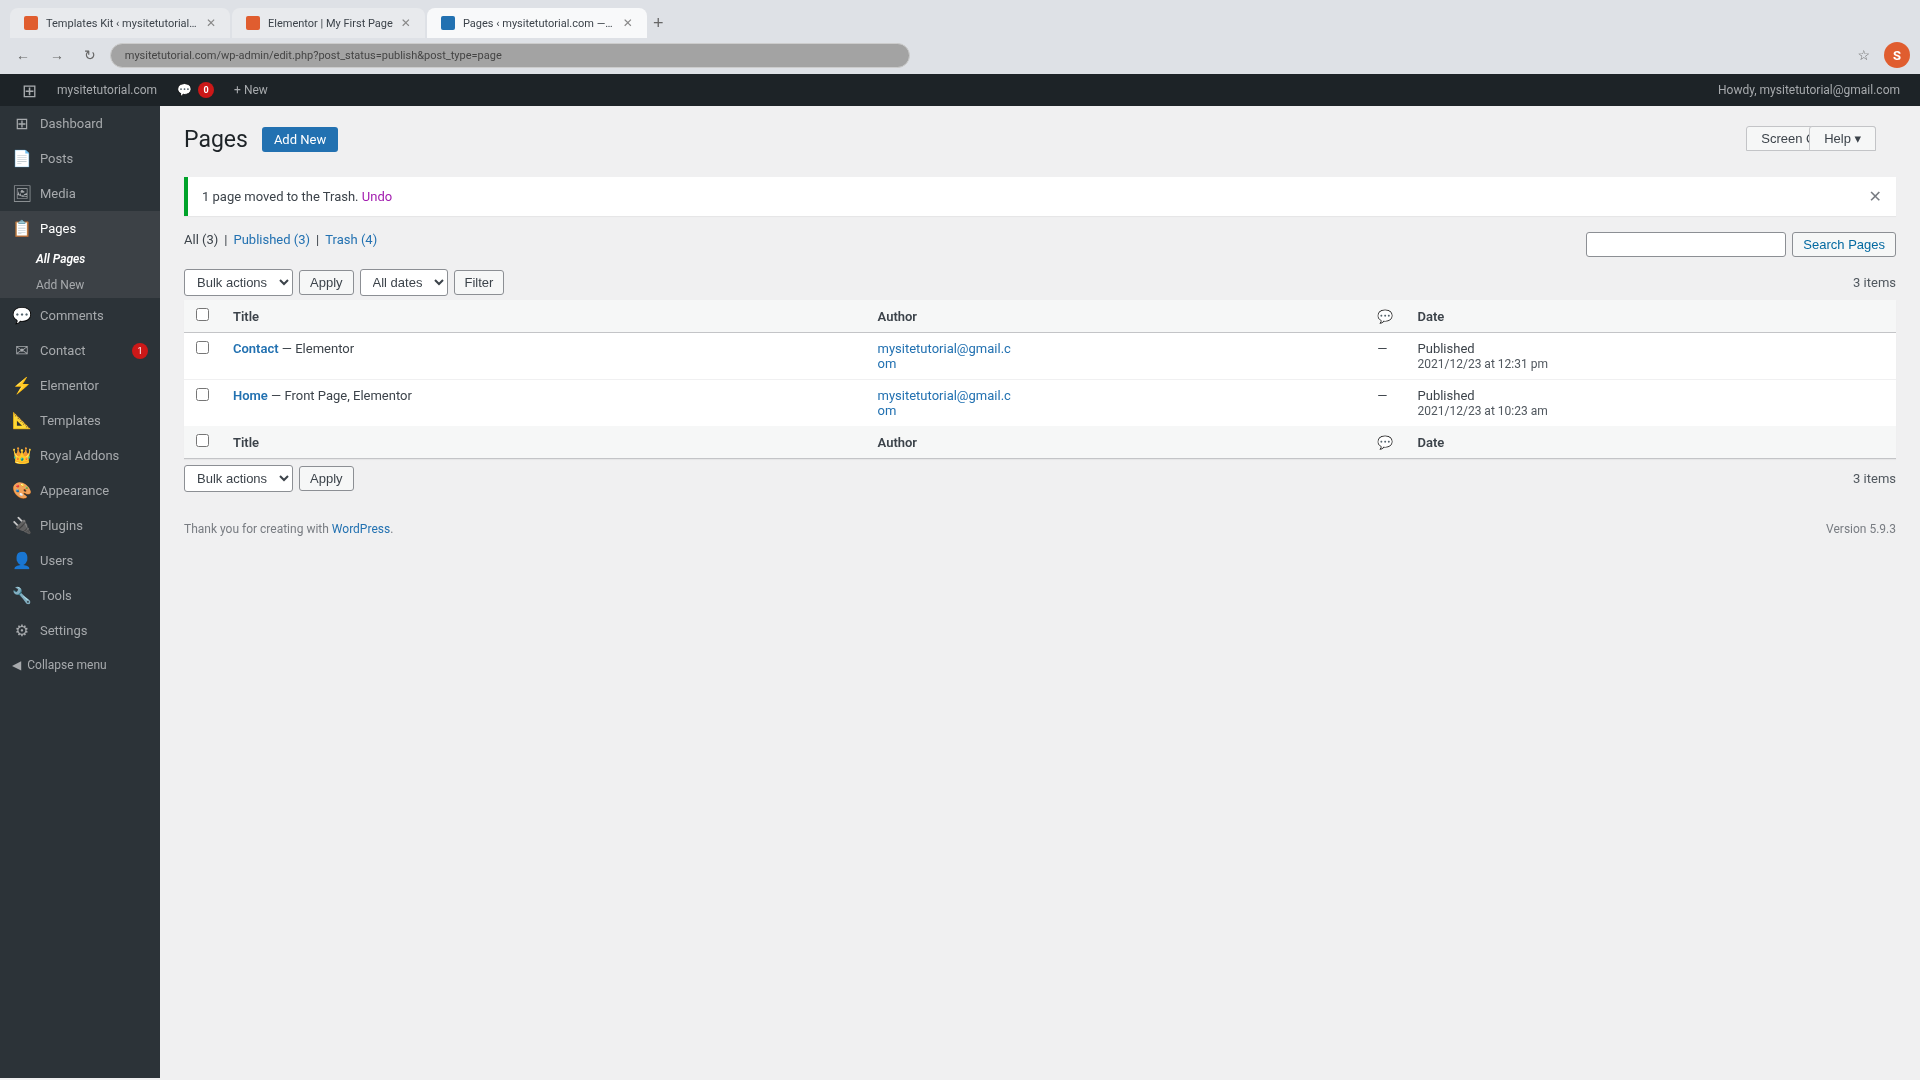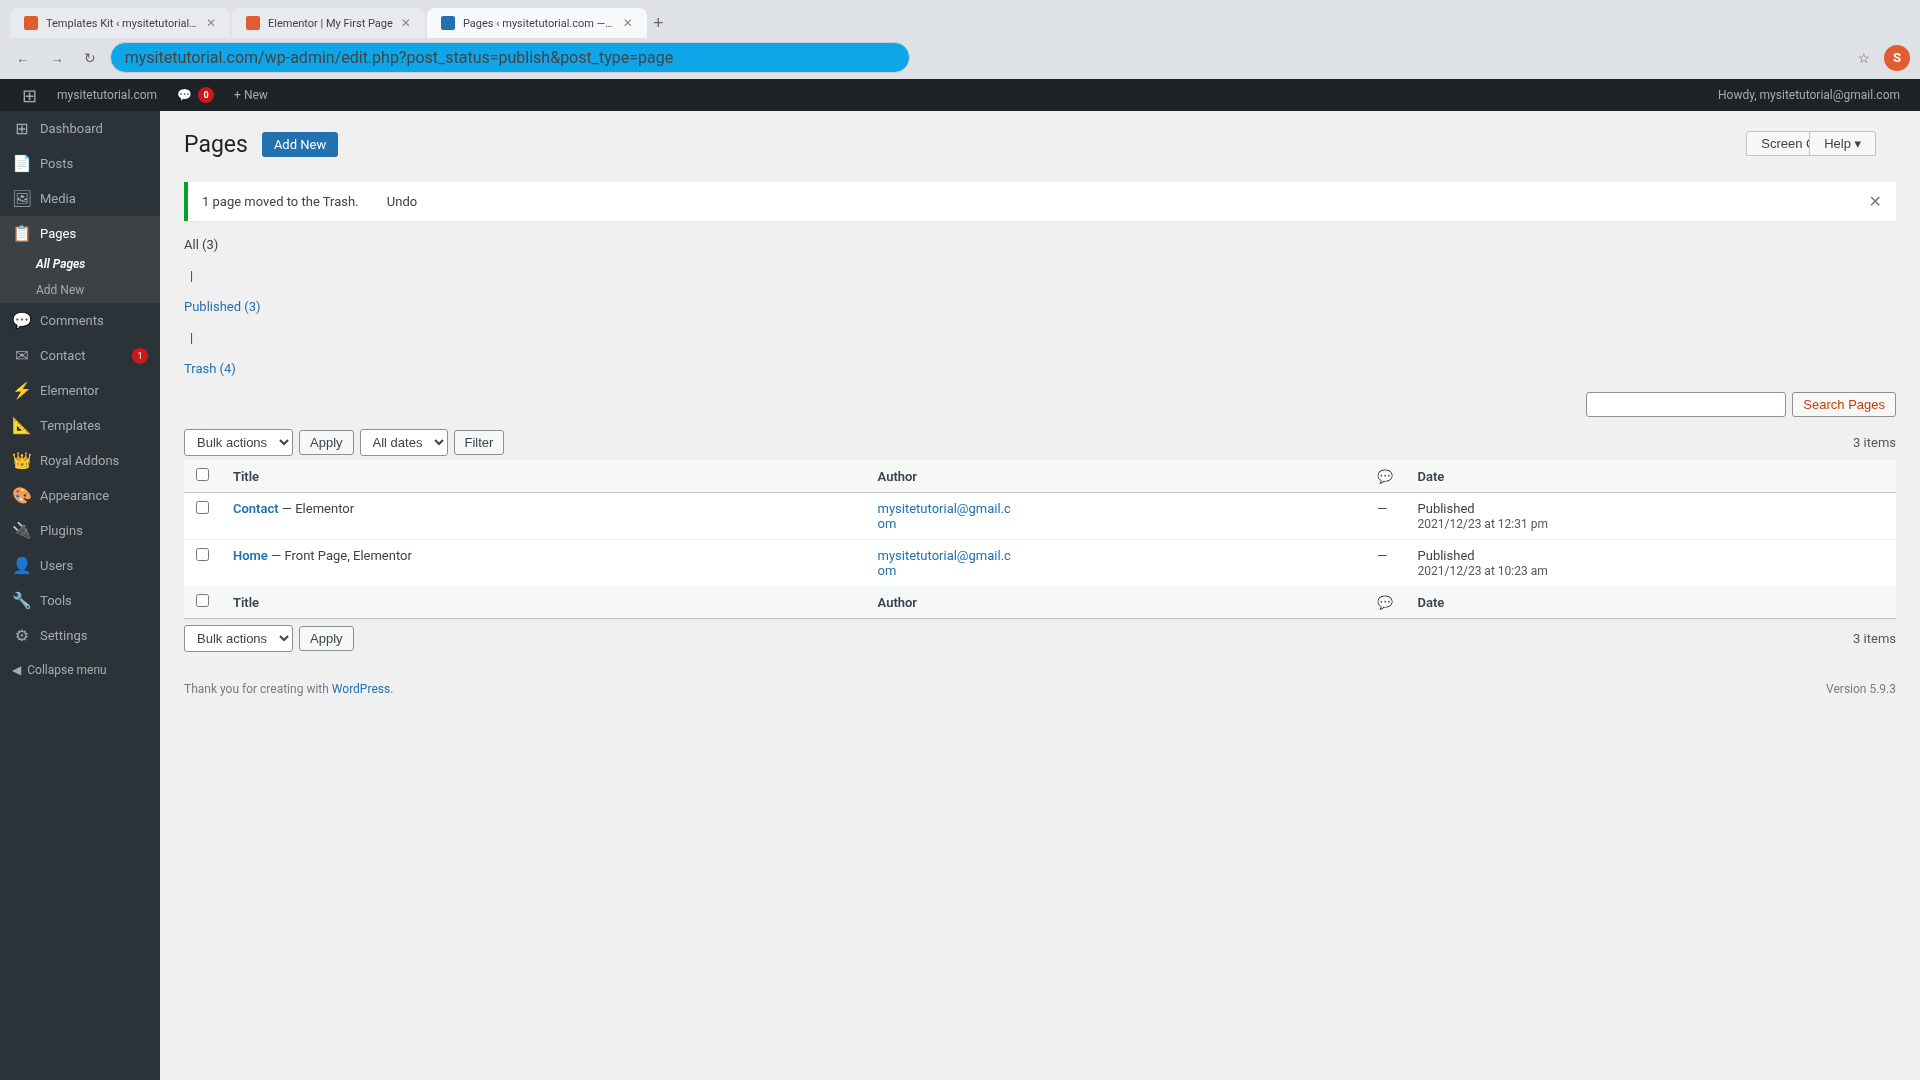--- a/index.html
+++ b/index.html
@@ -4,21 +4,21 @@
   <style>
     * { box-sizing: border-box; margin: 0; padding: 0; }
     body { font-family: -apple-system, BlinkMacSystemFont, "Segoe UI", Roboto, sans-serif; font-size: 13px; background: #f0f0f1; color: #3c434a; }
     .browser-tab { background: #e8eaed; border-radius: 8px 8px 0 0; padding: 8px 14px; font-size: 12px; color: #3c434a; display: flex; align-items: center; gap: 8px; min-width: 160px; max-width: 220px; cursor: pointer; }
     .browser-tab.active { background: #f8f9fa; }
     .browser-tab-favicon { width: 14px; height: 14px; border-radius: 2px; background: #aaa; flex-shrink: 0; }
     .browser-tab-title { flex: 1; overflow: hidden; text-overflow: ellipsis; white-space: nowrap; font-size: 11px; }
     .browser-tab-close { font-size: 12px; color: #888; cursor: pointer; }
     .tab-new { background: none; border: none; font-size: 18px; cursor: pointer; color: #666; padding: 4px; }
     .nav-btn { background: none; border: none; cursor: pointer; font-size: 14px; color: #666; padding: 2px 6px; }
-    .address-bar { background: #0ea5e9; border: 1px solid #ccc; border-radius: 20px; padding: 5px 14px; font-size: 16px; color: #444; flex: 1; max-width: 800px; display: flex; align-items: flex-end; gap: 8px; }
+    .address-bar { background: #a3a3a3; border: 1px solid #ccc; border-radius: 20px; padding: 5px 14px; font-size: 11px; color: #444; flex: 1; max-width: 800px; display: flex; align-items: flex-end; gap: 8px; }
     .address-bar-text { flex: 1; }
     .profile-circle { width: 26px; height: 26px; border-radius: 50%; background: #e05d2f; color: #fff; display: flex; align-items: center; justify-content: center; font-size: 13px; font-weight: bold; }
 
     
     .wp-admin { display: flex; height: calc(1080px - 108px); }
 
     
     .admin-bar { background: #1d2327; color: #a7aaad; height: 32px; display: flex; align-items: center; padding: 0 12px; gap: 0; }
     .admin-bar-item { padding: 0 10px; height: 32px; display: flex; align-items: center; font-size: 12px; cursor: pointer; gap: 6px; }
     .admin-bar-logo { color: #a7aaad; font-size: 18px; }
@@ -42,38 +42,38 @@
     .main-content { flex: 1; padding: 20px 24px; overflow-y: auto; background: #f0f0f1; }
 
     
     .page-header { display: flex; align-items: center; gap: 14px; margin-bottom: 14px; }
     .page-title { font-size: 23px; font-weight: 400; color: #1d2327; }
     .add-new-btn { background: #2271b1; color: #fff; border: none; border-radius: 3px; padding: 5px 12px; font-size: 13px; cursor: pointer; text-decoration: none; }
 
     
     .notice { background: #fff; border-left: 4px solid #00a32a; padding: 10px 14px; margin-bottom: 16px; display: flex; align-items: center; justify-content: space-between; box-shadow: 0 1px 1px rgba(0,0,0,.04); }
     .notice-text { font-size: 13px; }
-    .notice-undo { color: #404040; text-decoration: none; margin-left: 25px; }
+    .notice-undo { color: #a21caf; text-decoration: none; }
     .notice-dismiss { background: none; border: none; cursor: pointer; font-size: 16px; color: #787c82; }
 
     
-    .subsubsub { display: flex; gap: 16px; margin-bottom: 12px; font-size: 13px; flex-direction: column; }
+    .subsubsub { display: flex; gap: 0; margin-bottom: 12px; font-size: 13px; }
     .subsubsub-item { color: #2271b1; text-decoration: none; cursor: pointer; }
     .subsubsub-item.current { color: #3c434a; font-weight: normal; cursor: default; }
     .subsubsub-sep { color: #3c434a; padding: 0 6px; }
 
     
     .table-controls { display: flex; align-items: center; gap: 6px; margin-bottom: 4px; }
     .bulk-actions-select { padding: 4px 8px; border: 1px solid #8c8f94; border-radius: 3px; background: #fff; font-size: 13px; color: #3c434a; cursor: pointer; }
     .apply-btn { background: #f6f7f7; border: 1px solid #8c8f94; border-radius: 3px; padding: 4px 10px; font-size: 13px; cursor: pointer; color: #3c434a; text-align: center; }
     .dates-select { padding: 4px 8px; border: 1px solid #8c8f94; border-radius: 3px; background: #fff; font-size: 13px; color: #3c434a; cursor: pointer; }
     .filter-btn { background: #f6f7f7; border: 1px solid #8c8f94; border-radius: 3px; padding: 4px 10px; font-size: 13px; cursor: pointer; color: #3c434a; }
     .items-count { color: #50575e; font-size: 13px; }
     .search-pages-input { padding: 4px 8px; border: 1px solid #8c8f94; border-radius: 3px; background: #fff; font-size: 13px; width: 200px; }
-    .search-pages-btn { background: #f6f7f7; border: 1px solid #8c8f94; border-radius: 3px; padding: 4px 10px; font-size: 13px; cursor: pointer; color: #c2410c; }
+    .search-pages-btn { background: #f6f7f7; border: 1px solid #8c8f94; border-radius: 3px; padding: 4px 10px; font-size: 13px; cursor: pointer; color: #0369a1; }
 
     
     .screen-options-btn { background: #f6f7f7; border: 1px solid #c3c4c7; border-radius: 3px 3px 0 0; padding: 4px 14px; font-size: 13px; cursor: pointer; color: #3c434a; position: absolute; top: 0; right: 20px; }
 
     
     .wp-table { width: 100%; border-collapse: collapse; background: #fff; box-shadow: 0 1px 1px rgba(0,0,0,.04); }
     .wp-table th { background: #f6f7f7; border-bottom: 1px solid #c3c4c7; padding: 8px 12px; text-align: left; font-weight: 600; font-size: 13px; color: #3c434a; }
     .wp-table td { padding: 8px 12px; border-bottom: 1px solid #f0f0f1; vertical-align: top; font-size: 13px; }
     .wp-table tr:last-child td { border-bottom: none; }
     .checkbox-col { width: 30px; }

